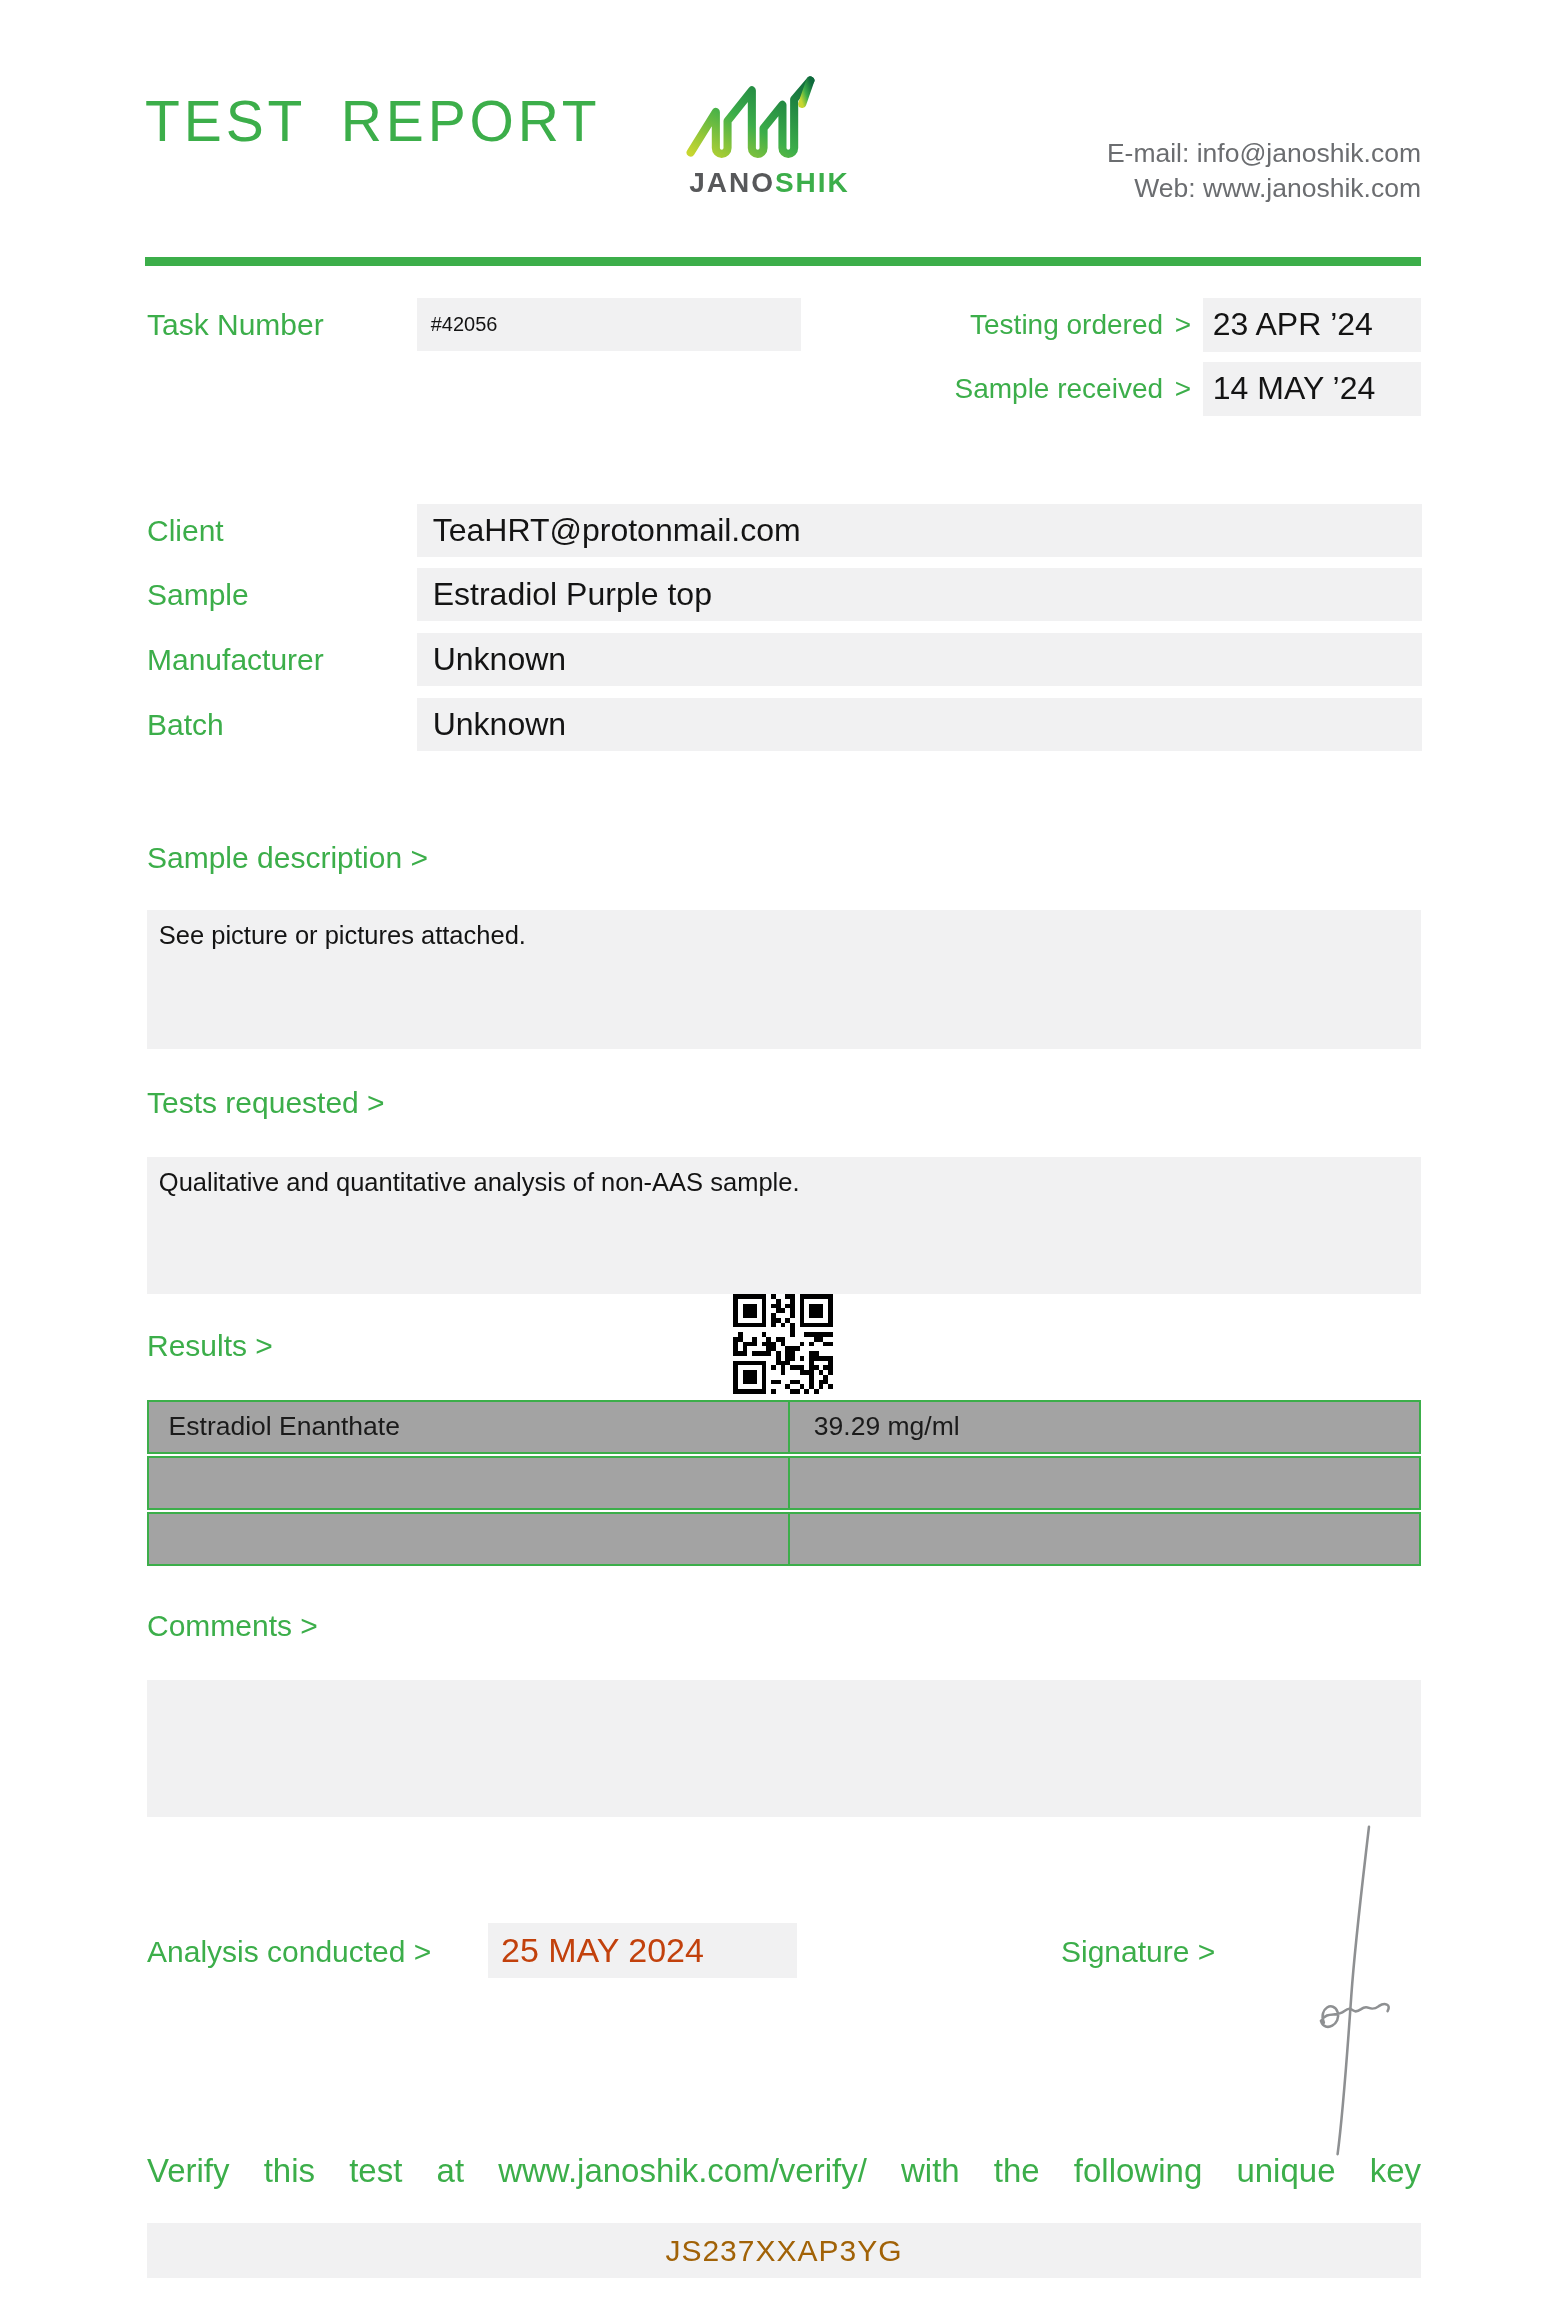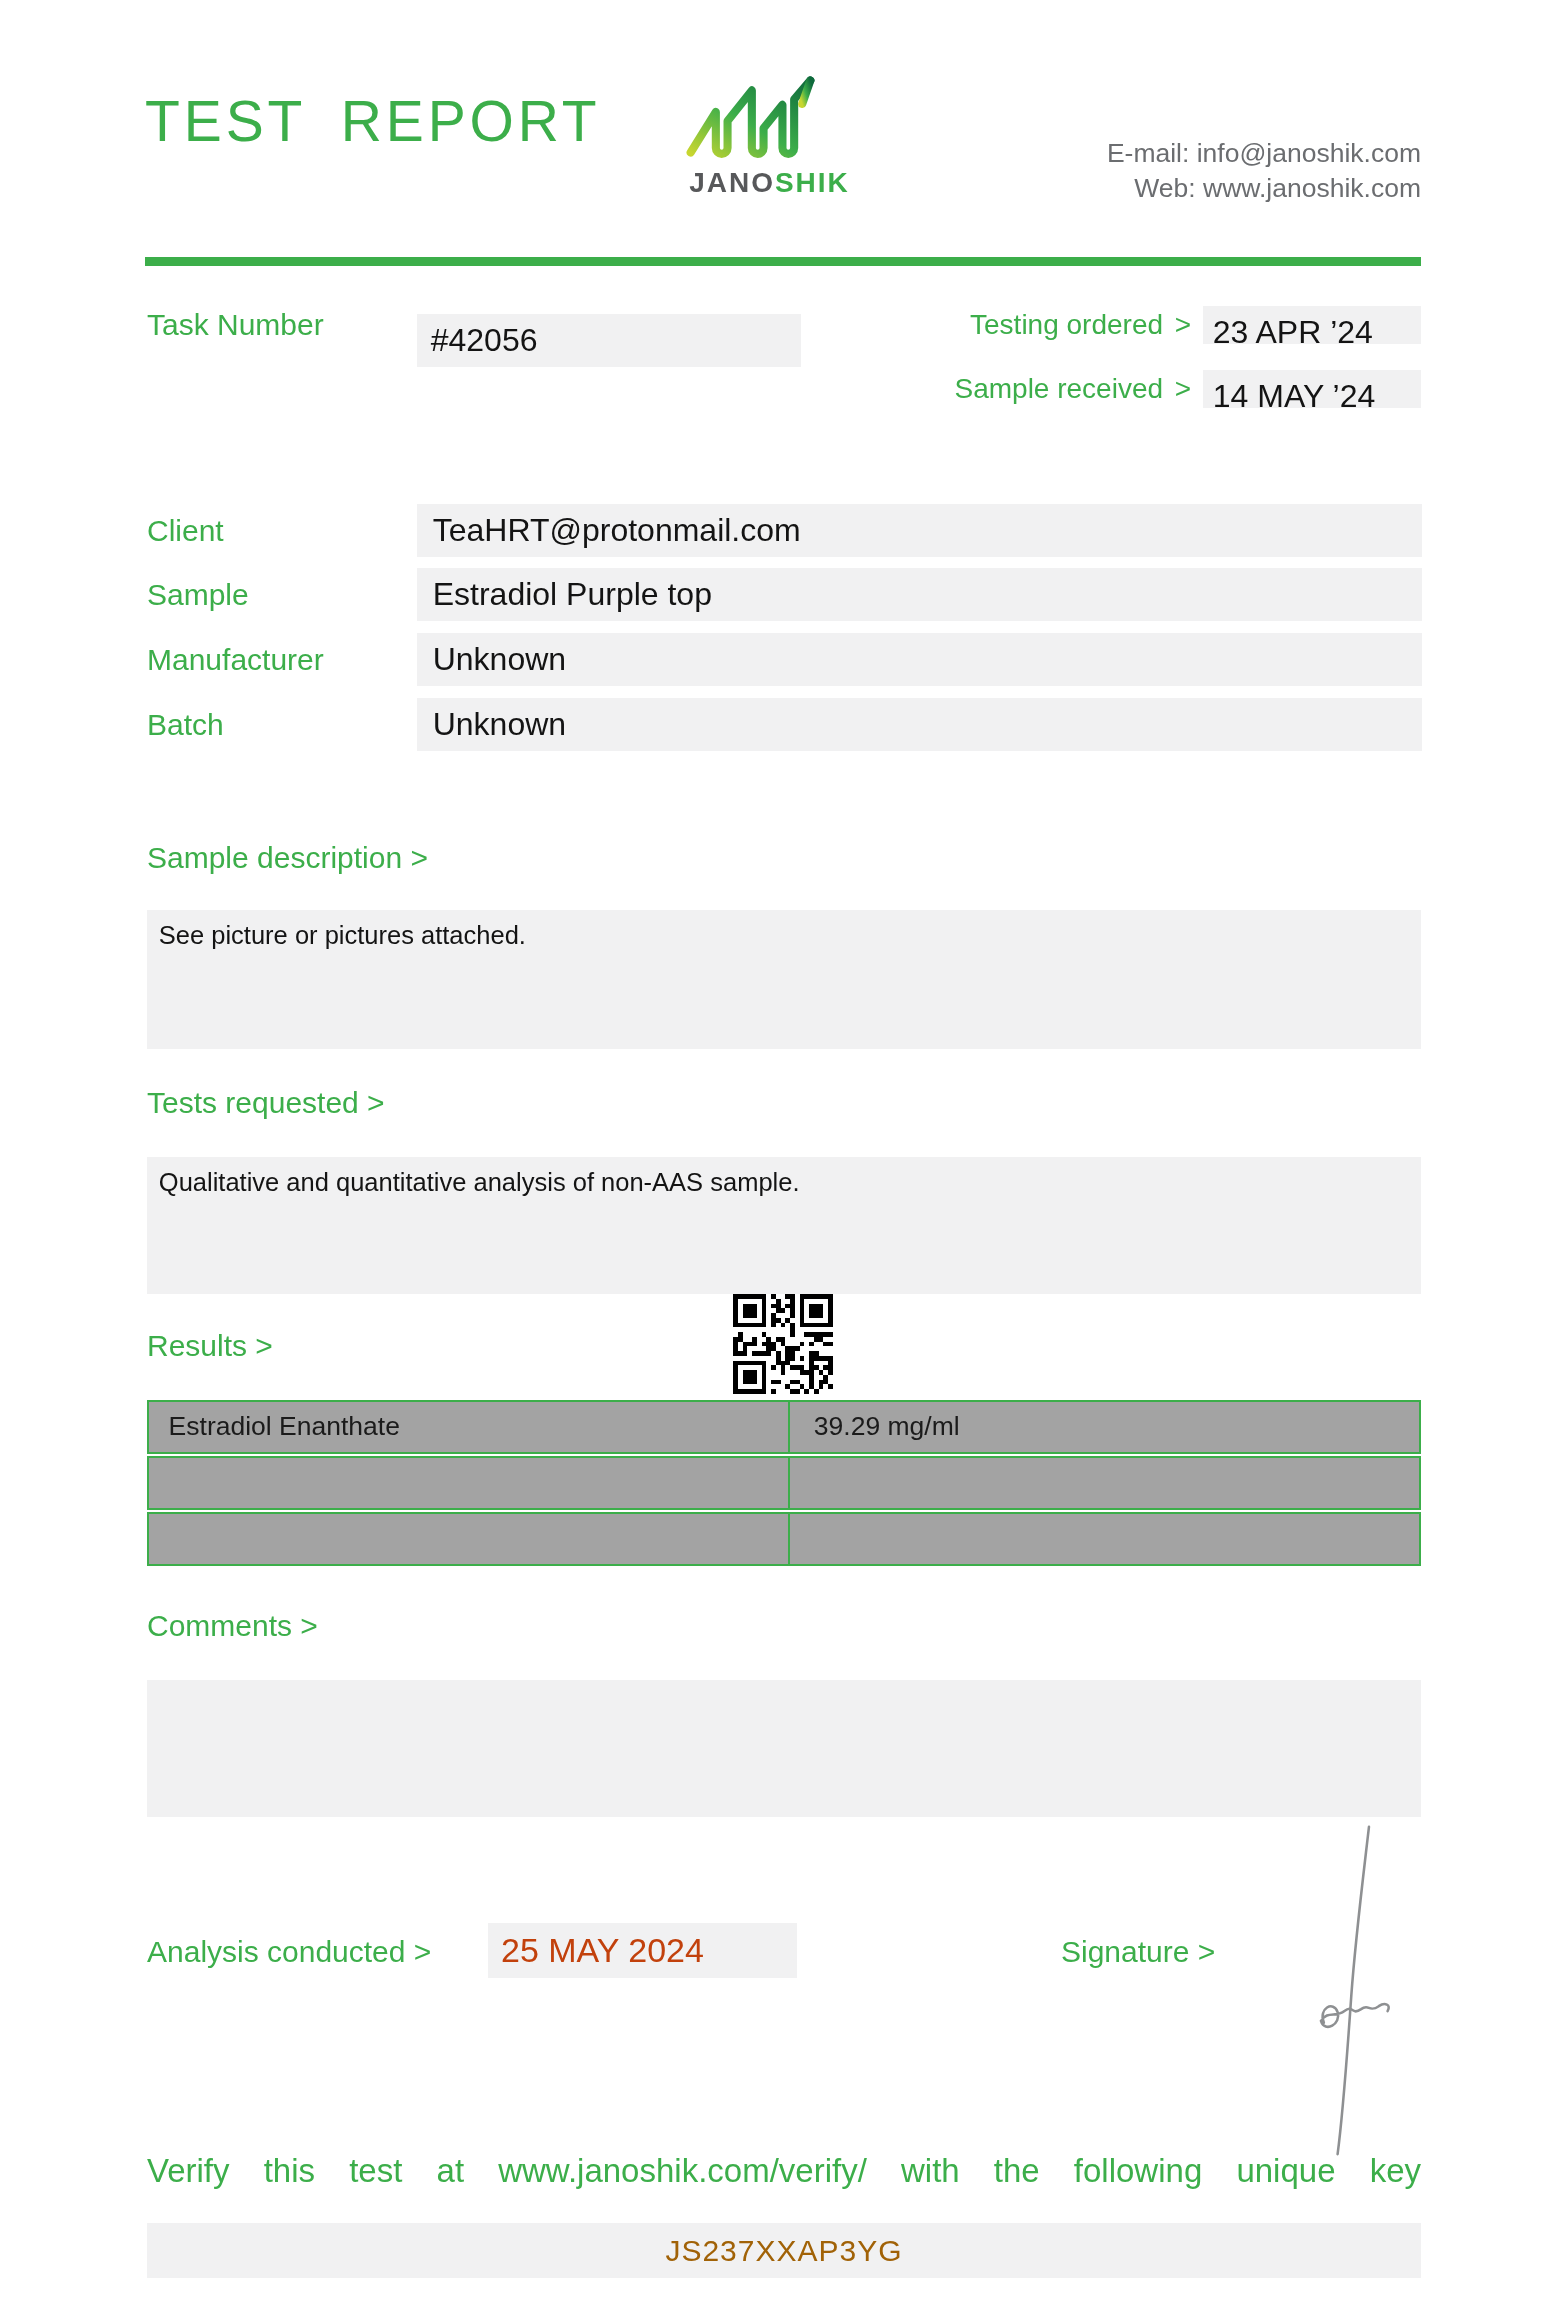--- a/index.html
+++ b/index.html
@@ -34,31 +34,31 @@
     white-space:nowrap;
   }
   .header-divider { left:145px; top:257px; width:1276px; height:8.8px; background:#3cae4a; }
 
   
   .task-row { left:147px; top:298px; width:1274px; height:53px; }
   .row-label { font-size:30px; color:#3cae4a; white-space:nowrap; }
   .task-row .row-label { position:absolute; left:0; top:50%; transform:translateY(-50%); }
   .task-value {
     position:absolute; left:270px; top:0; width:384px; height:53px;
-    font-size:32px; line-height:53px; padding-left:13.7px; color:#141414;margin-top:16px;
+    font-size:20px; line-height:53px; padding-left:13.7px; color:#141414;
   }
   .date-row {
     right:147px; height:53px;
     display:flex; align-items:center; justify-content:flex-end; gap:11.8px;
   }
   .date-row-1 { top:298px; }
   .date-row-2 { top:362px; }
   .date-label, .date-arrow { font-size:28px; color:#3cae4a; white-space:nowrap; }
   .date-value {
-    width:218px; height:38px; font-size:32px; line-height:53px;
+    width:218px; height:54px; font-size:32px; line-height:53px;
     padding-left:9.8px; color:#141414; white-space:nowrap;
   }
 
   
   .field-row { left:147px; width:1274px; height:53px; }
   .field-row .row-label { position:absolute; left:0; top:50%; transform:translateY(-50%); }
   .field-value {
     position:absolute; left:270px; top:0; width:1005px; height:53px;
     font-size:32px; line-height:53px; padding-left:15.7px; color:#141414; white-space:nowrap;
   }

